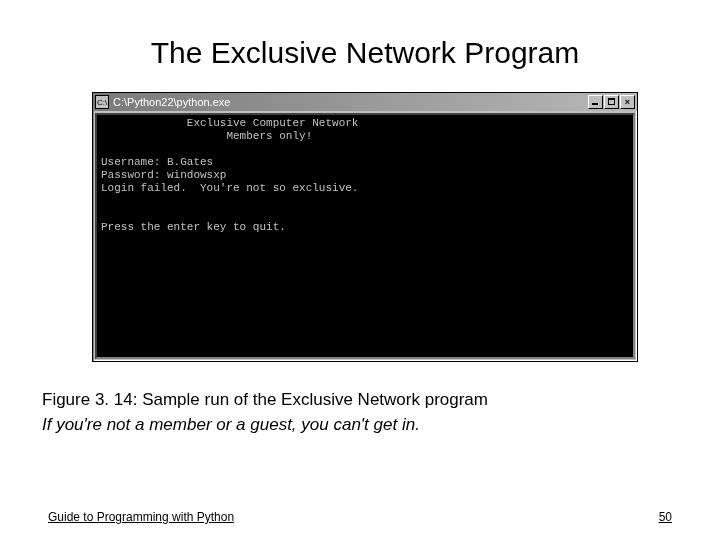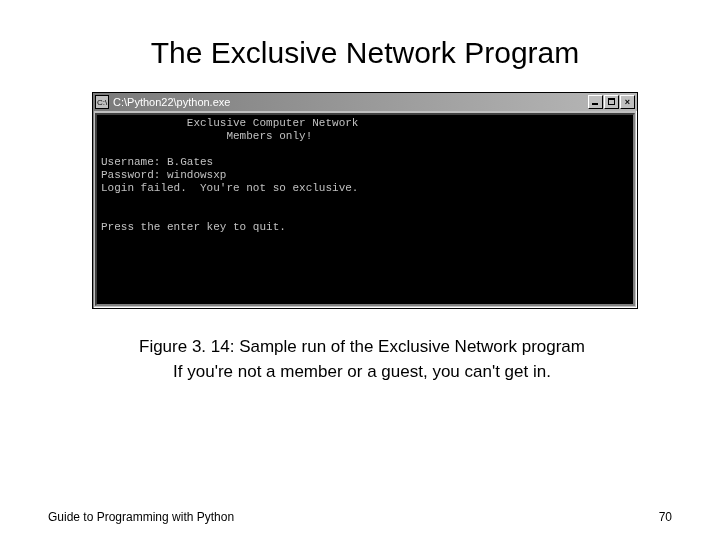--- a/index.html
+++ b/index.html
@@ -94,46 +94,46 @@
     left: 3px; right: 4px; bottom: 3px;
     border-bottom: 2px solid #000;
   }
   .console {
     background: #000;
     color: #c0c0c0;
     font-family: "Courier New", monospace;
     font-size: 11px;
     line-height: 13px;
     padding: 2px 4px 2px 4px;
-    height: 193px;
+    height: 246px;
     white-space: pre;
     border: 2px solid #808080;
     border-top-color: #404040;
     border-left-color: #404040;
     margin: 2px;
     overflow: hidden;
   }
   .caption {
     font-size: 17px;
     color: #000;
     line-height: 1.45;
     margin-left: -6px;
-    text-align: center;
   }
   .caption .fig-label { }
-  .caption .fig-desc { display: block; }
+  .caption .fig-desc { display: block; font-style: italic; }
   .footer {
     position: absolute;
     bottom: 16px;
     left: 48px;
     right: 48px;
     display: flex;
     justify-content: space-between;
     font-size: 12px;
     color: #000;
+    text-decoration: underline;
   }
 </style>
 </head>
 <body>
 
 <div class="slide">
 
   <h1 class="title">The Exclusive Network Program</h1>
 
   <div class="window">
@@ -157,16 +157,16 @@
 Press the enter key to quit.</div>
   </div>
 
   <div class="caption">
     <span class="fig-label">Figure 3. 14: Sample run of the Exclusive Network program</span>
     <span class="fig-desc">If you're not a member or a guest, you can't get in.</span>
   </div>
 
   <div class="footer">
     <span>Guide to Programming with Python</span>
-    <span>70</span>
+    <span>50</span>
   </div>
 
 </div>
 
 </body></html>

